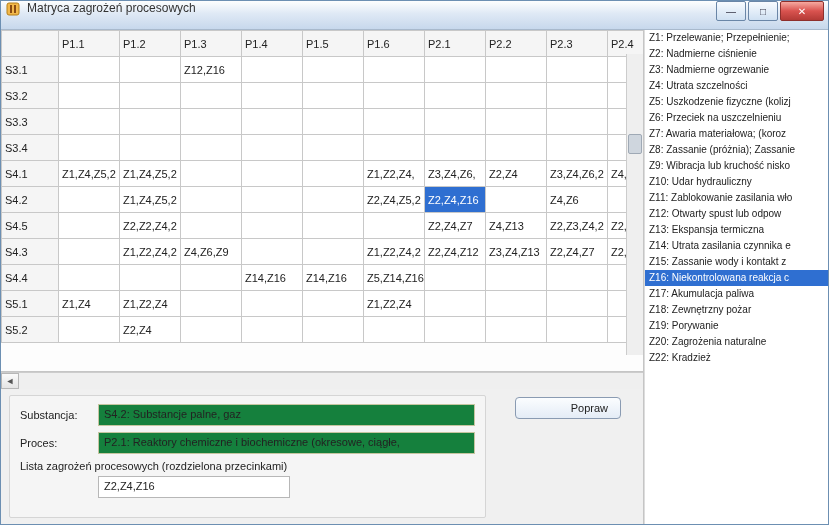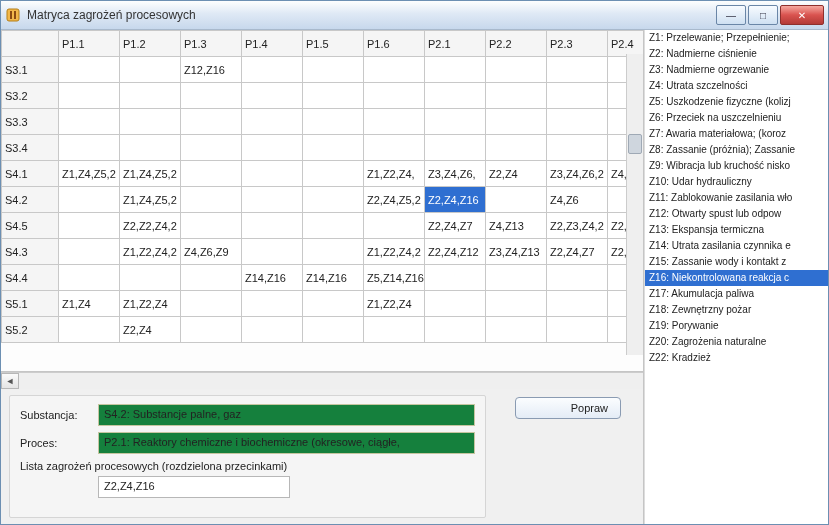--- a/index.html
+++ b/index.html
@@ -15,21 +15,21 @@
     background: #efefef;
     border: 1px solid #6c8fb2;
     box-sizing: border-box;
     display: flex; flex-direction: column;
     position: relative;
   }
   .titlebar {
     height: 28px;
     background: linear-gradient(#fdfefe, #dfe9f5 45%, #c7d8ec);
     border-bottom: 1px solid #a8b9cc;
-    display: flex; align-items: center;
+    display: flex; 
     padding: 0 4px;
   }
   .titlebar .icon {
     width: 16px; height: 16px; margin-right: 6px;
     display:inline-block;
   }
   .titlebar .title { flex: 1; color: #333; font-size: 12px; }
   .win-btns { display:flex; gap:2px; }
   .win-btn {
     width: 28px; height: 18px;

